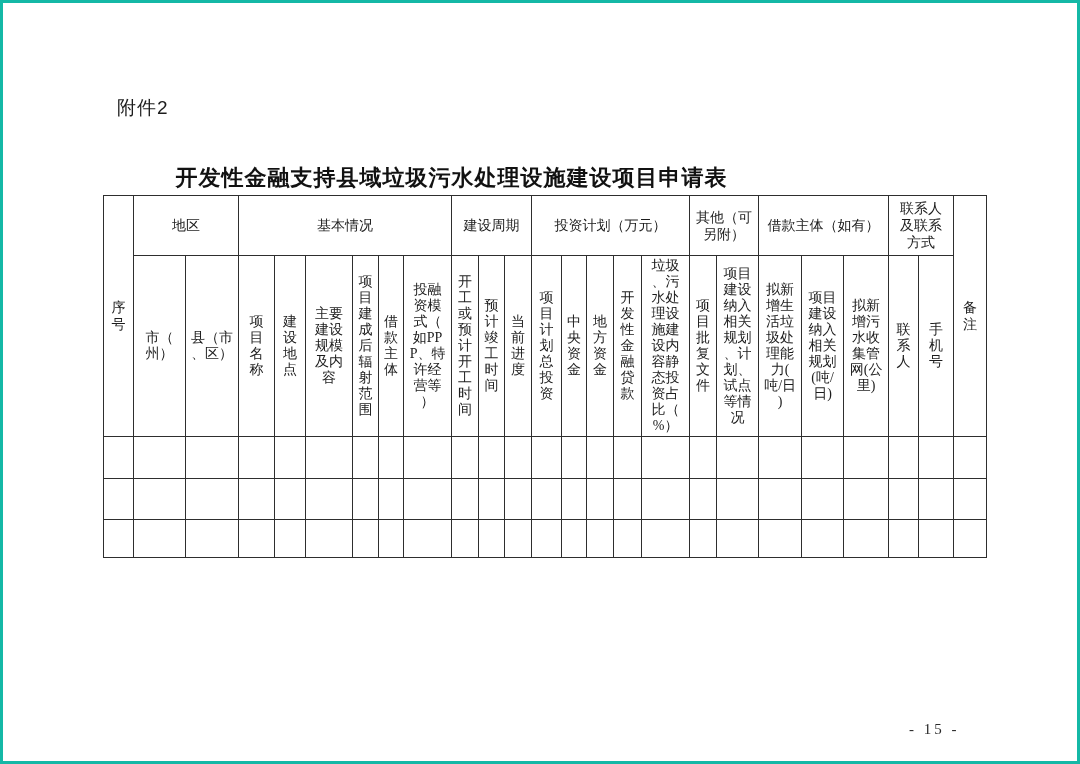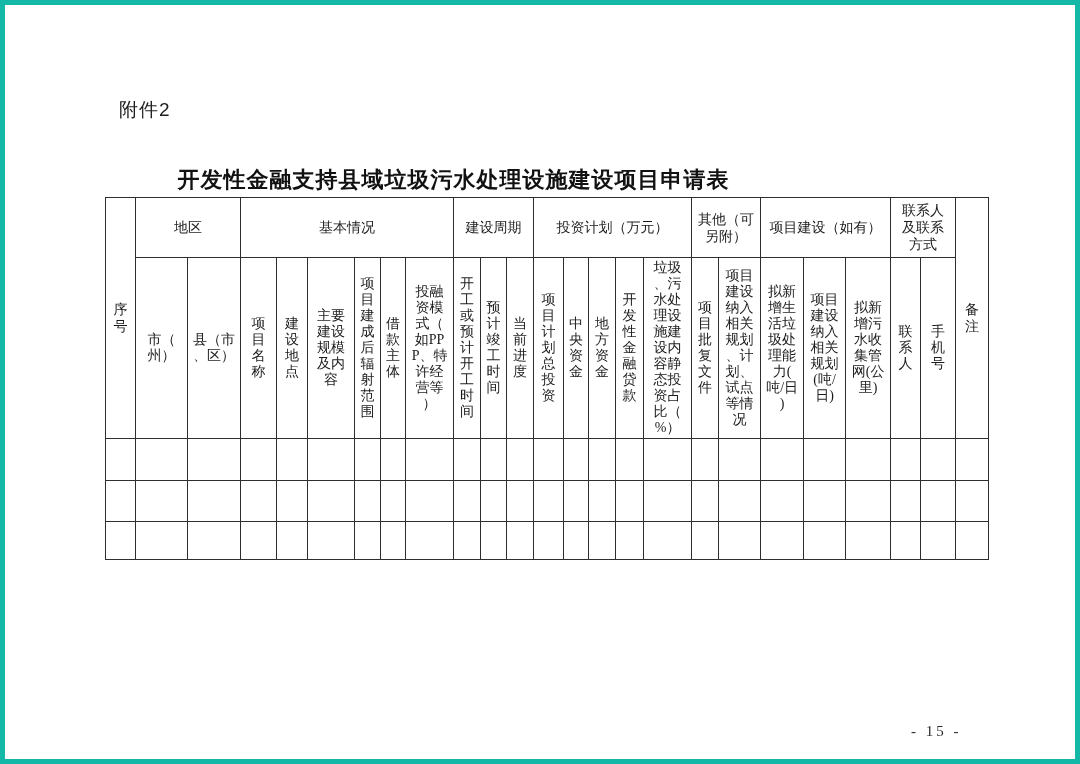--- a/index.html
+++ b/index.html
@@ -8,21 +8,21 @@
     background: #ffffff;
     font-family: "Liberation Serif", serif;
     color: #1c1c1c;
     position: relative;
     overflow: hidden;
   }
   .page {
     position: absolute;
     inset: 0;
     background: #ffffff;
-    border: 5px solid #14b8a6;
+    border: 3px solid #14b8a6;
   }
   .attachment-label {
     position: absolute;
     left: 114px;
     top: 92px;
     font-size: 19px;
     font-family: "Liberation Sans", sans-serif;
     color: #1c1c1c;
     letter-spacing: 1px;
   }
@@ -125,21 +125,21 @@
       <col style="width:33px">
     </colgroup>
     <thead>
       <tr class="row-group">
         <th rowspan="2">序号</th>
         <th colspan="2">地区</th>
         <th colspan="6">基本情况</th>
         <th colspan="3">建设周期</th>
         <th colspan="5">投资计划（万元）</th>
         <th colspan="2" class="th-other">其他（可另附）</th>
-        <th colspan="3" class="th-project-construction">项目建设（如有）</th>
+        <th colspan="3" class="th-project-construction">借款主体（如有）</th>
         <th colspan="2" class="th-contact-group">联系人及联系方式</th>
         <th rowspan="2">备注</th>
       </tr>
       <tr class="row-sub">
         <th>市（州）</th>
         <th>县（市、区）</th>
         <th>项目名称</th>
         <th>建设地点</th>
         <th>主要建设规模及内容</th>
         <th>项目建成后辐射范围</th>

